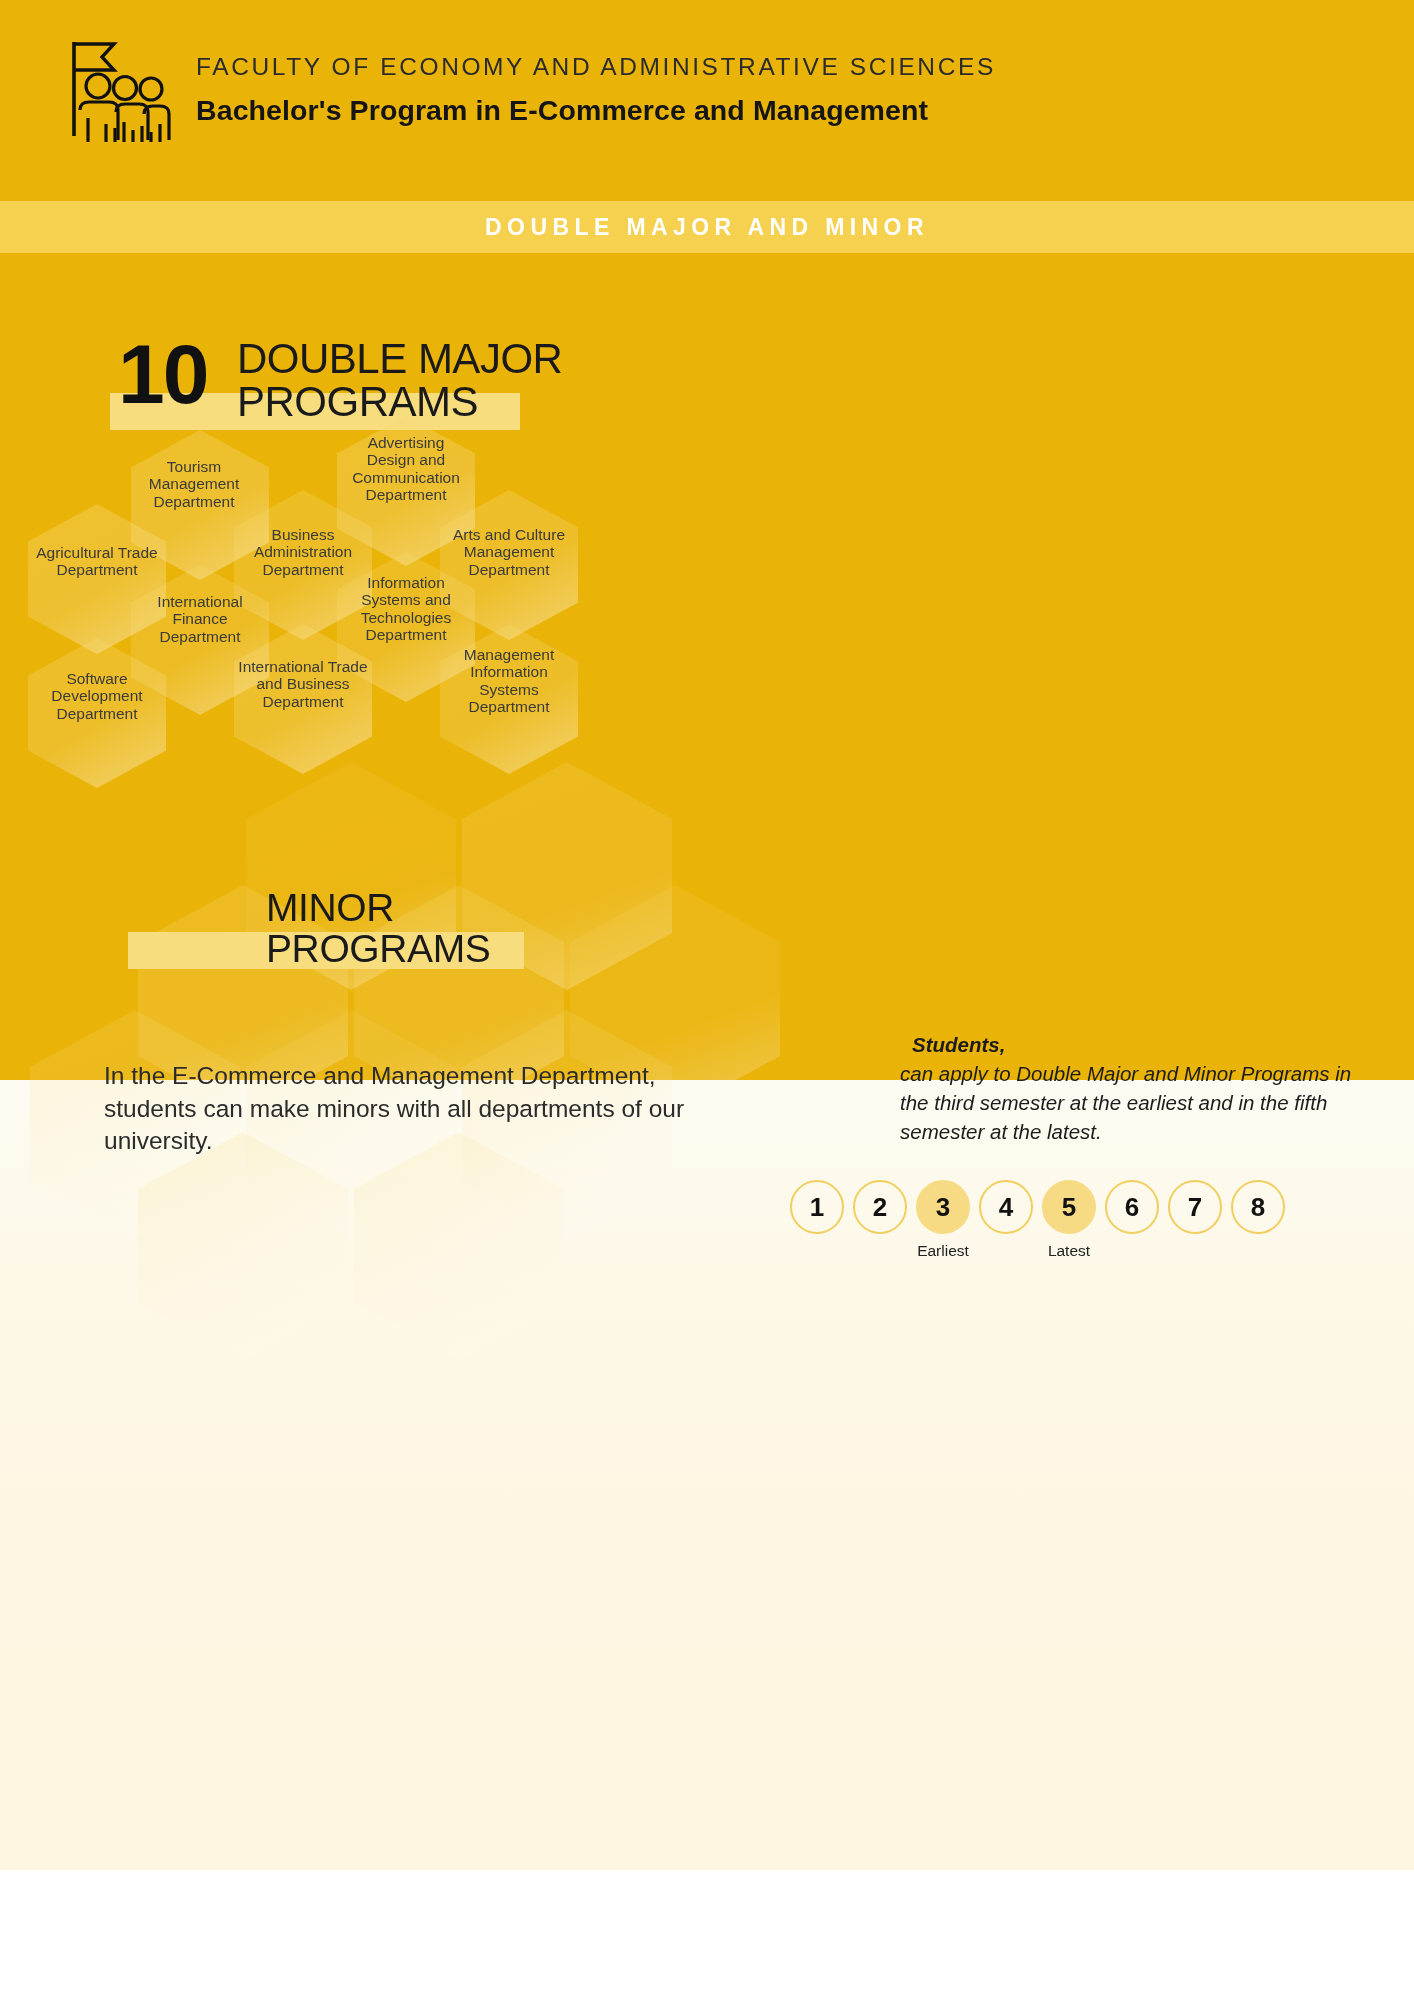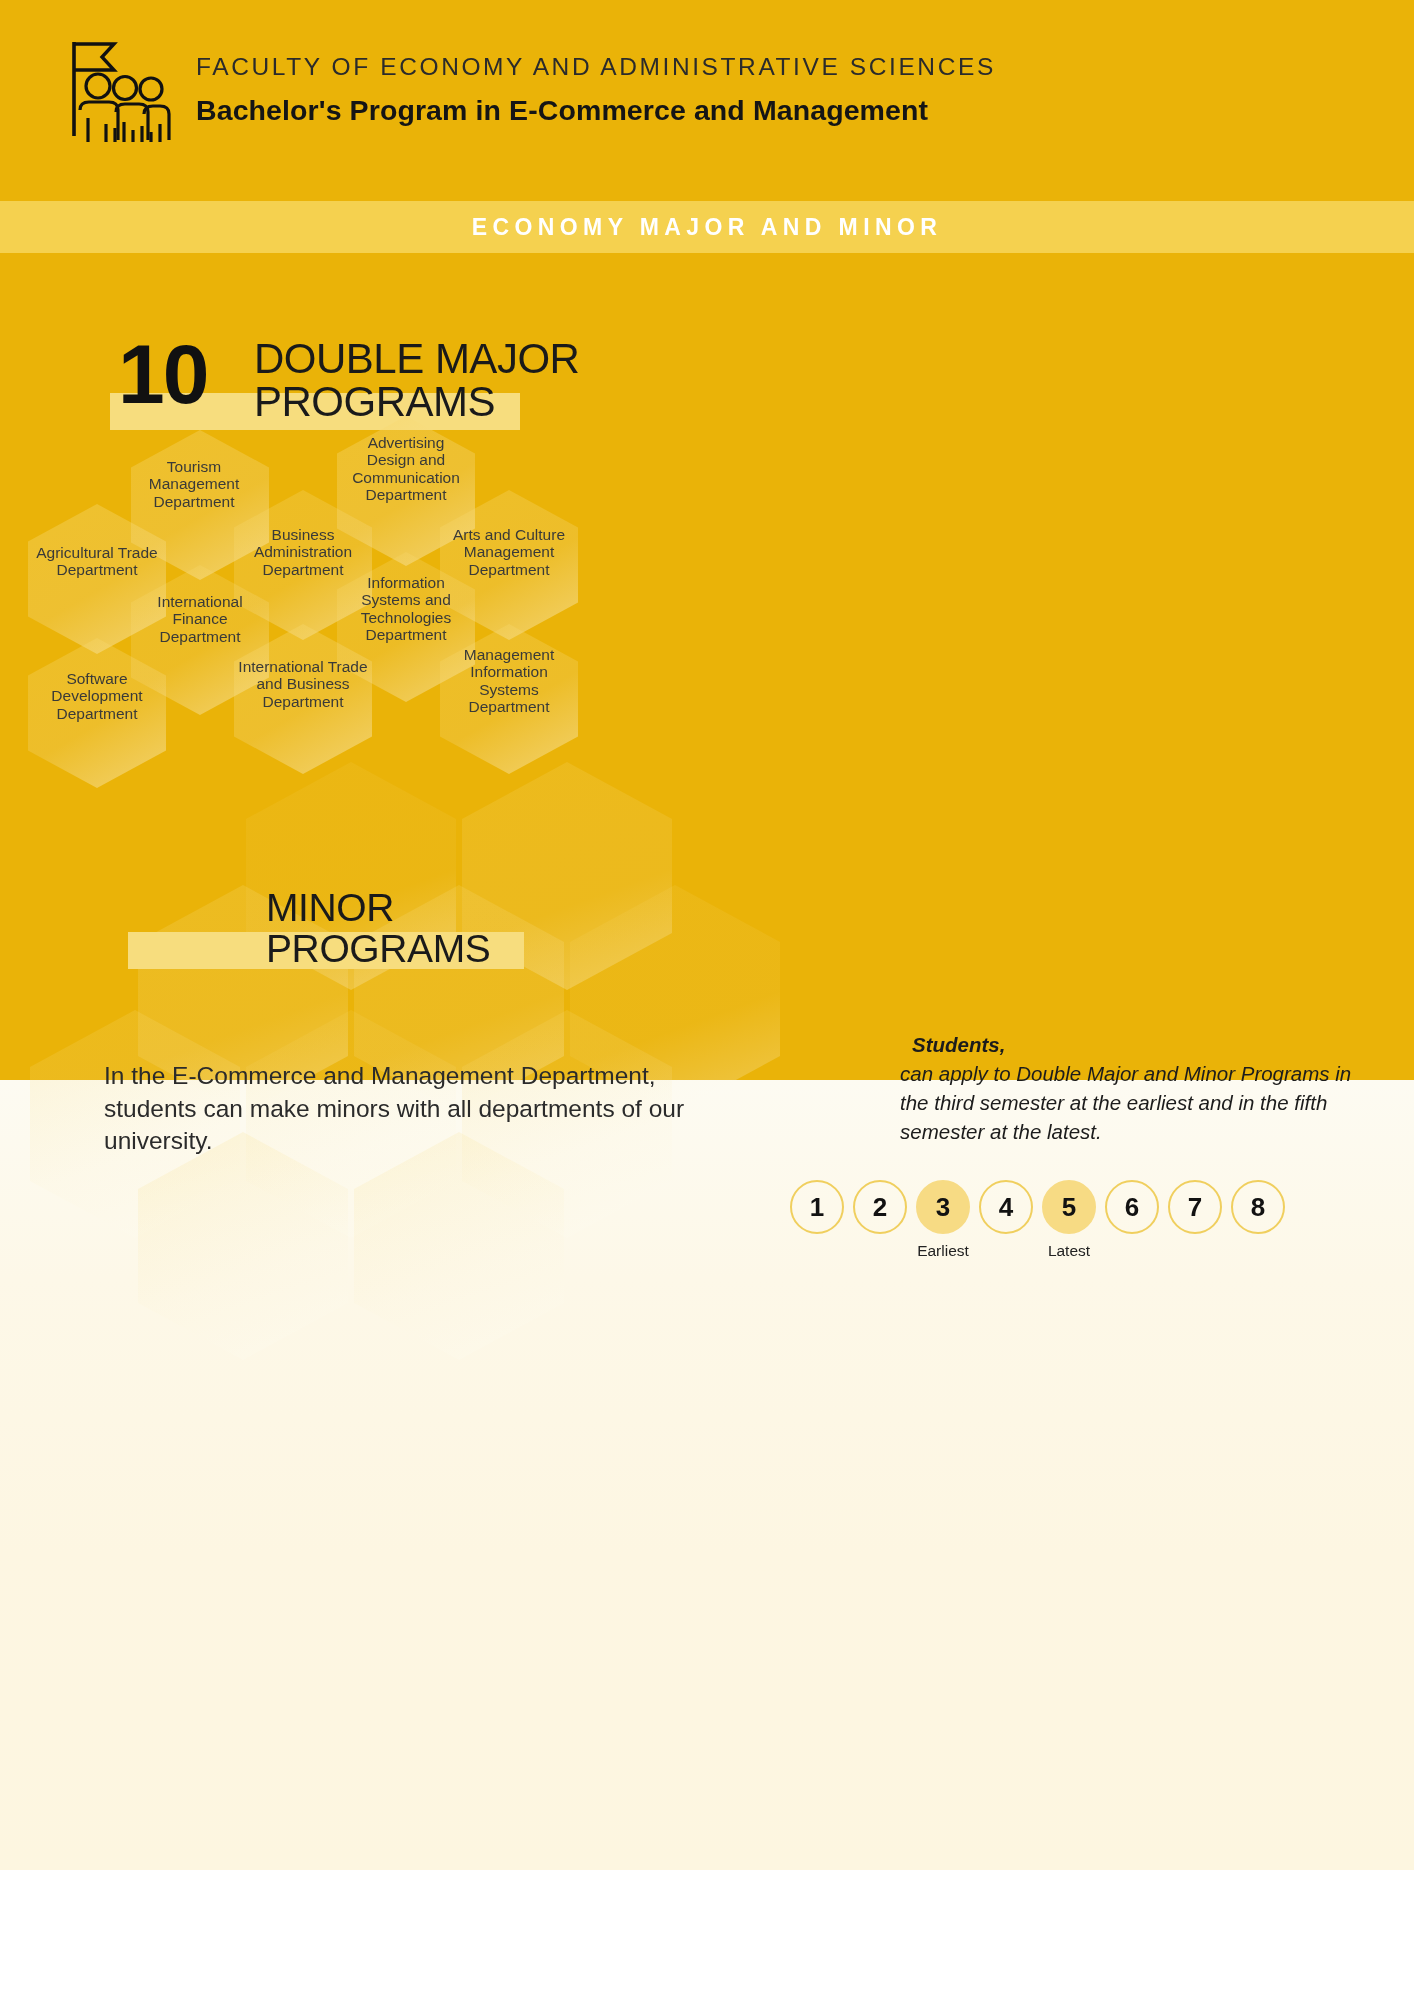--- a/index.html
+++ b/index.html
@@ -113,21 +113,21 @@
     left: 8px;
     top: -8px;
     font-size: 84px;
     font-weight: bold;
     color: #111111;
     letter-spacing: -2px;
     line-height: 1;
   }
   .dm-words {
     position: absolute;
-    left: 144px;
+    left: 127px;
     top: -2px;
     font-size: 42px;
     font-weight: 300;
     color: #1a1a1a;
     line-height: 1.02;
     letter-spacing: -0.5px;
   }
 
   
   .hex-wrap {
@@ -297,21 +297,21 @@
       </svg>
     </div>
 
     <div class="header-text">
       <div class="faculty-line">FACULTY OF ECONOMY AND ADMINISTRATIVE SCIENCES</div>
       <div class="program-line">Bachelor's Program in E-Commerce and Management</div>
     </div>
   </div>
 
   <div class="banner">
-    <span class="banner-text">ECONOMY MAJOR AND MINOR</span>
+    <span class="banner-text">DOUBLE MAJOR AND MINOR</span>
   </div>
 
   <div class="dm-heading">
     <div class="dm-highlight"></div>
     <div class="dm-number">10</div>
     <div class="dm-words">
       <div>DOUBLE MAJOR</div>
       <div>PROGRAMS</div>
     </div>
   </div>

